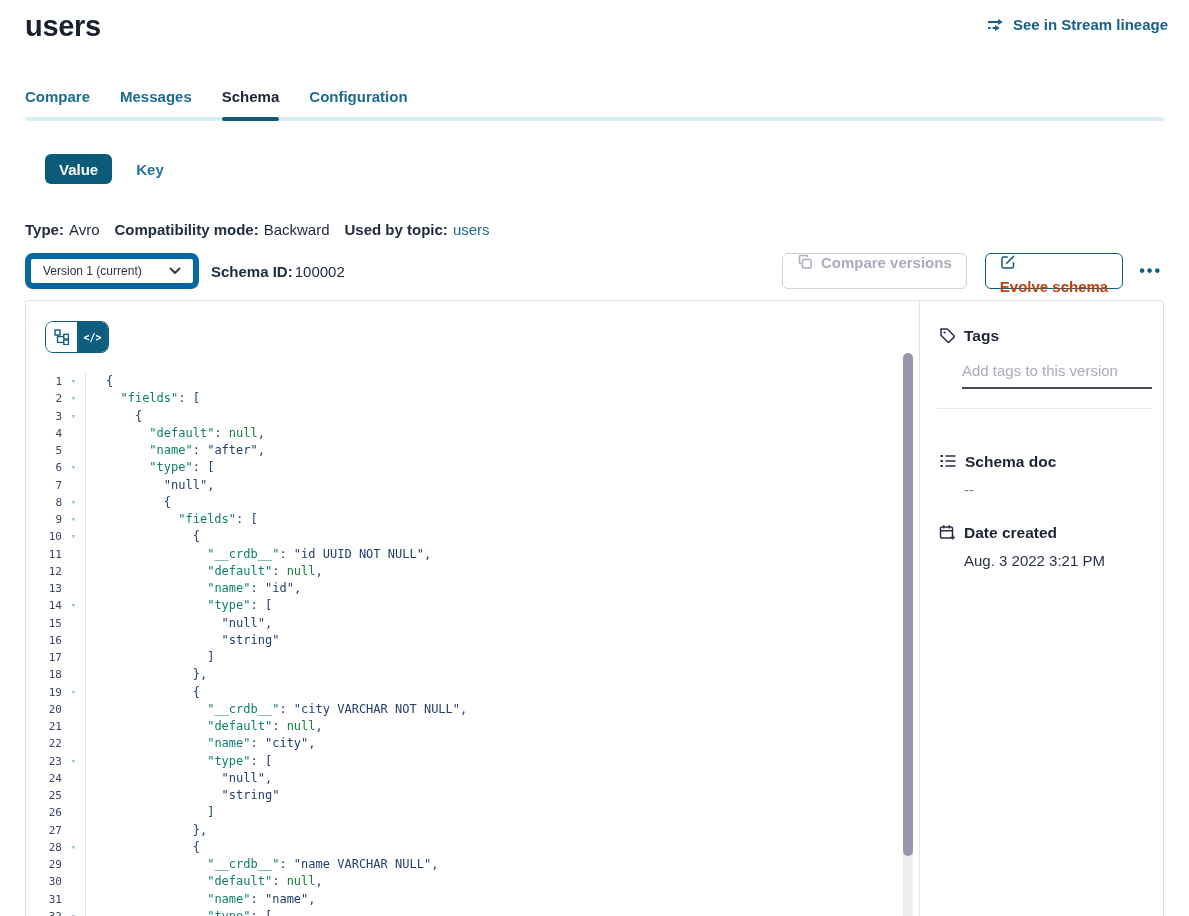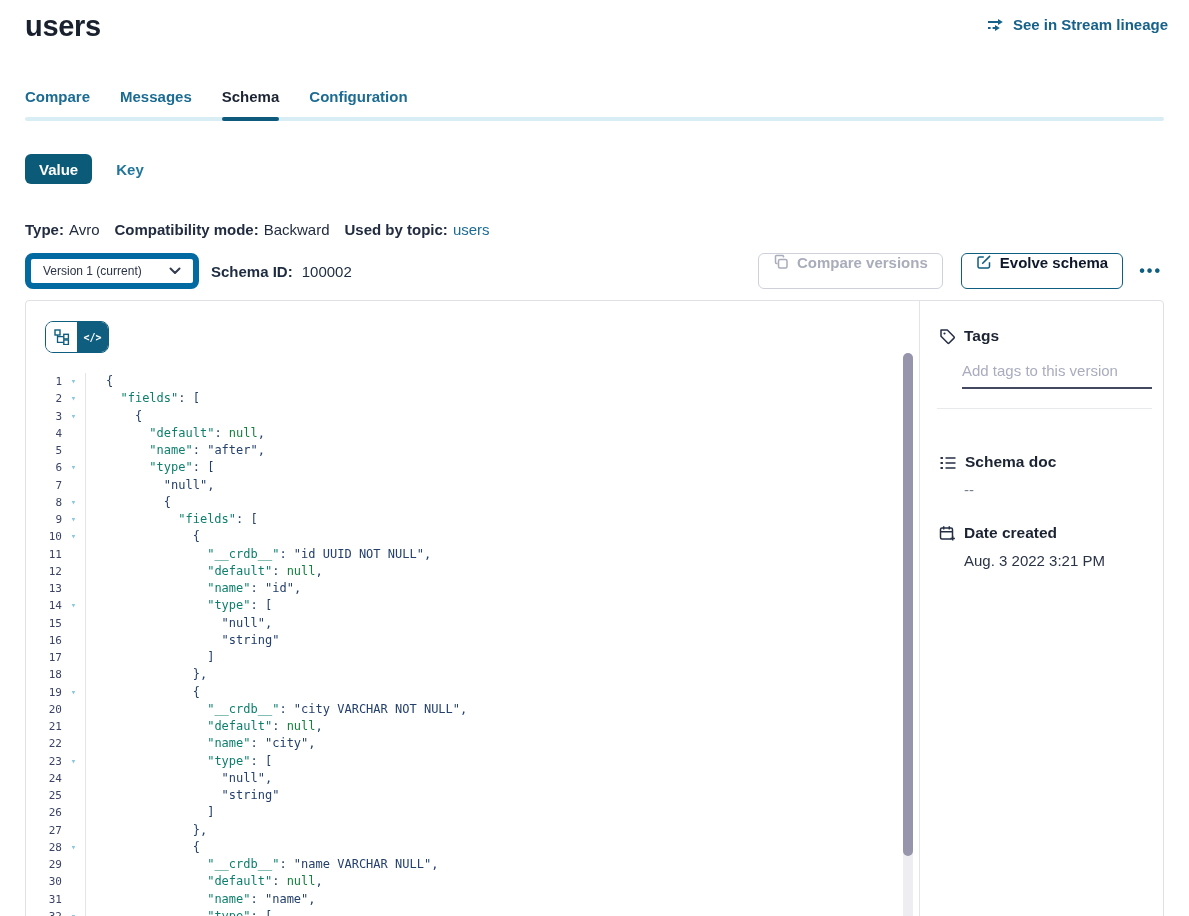--- a/index.html
+++ b/index.html
@@ -14,34 +14,34 @@
   .page-title{font-size:29px;font-weight:700;letter-spacing:-0.3px;color:#1a212e;margin:0;line-height:36px;}
   .lineage-link{display:flex;align-items:center;gap:7px;color:#16618a;font-size:15px;font-weight:700;margin-top:8px;cursor:pointer;}
   
   .tabs{position:absolute;left:25px;top:88px;width:1139px;height:33px;display:flex;gap:30px;}
   .tabs::after{content:"";position:absolute;left:0;right:0;bottom:0;height:4px;background:#d9edf5;border-radius:2px;}
   .tab{position:relative;height:100%;font-size:15px;font-weight:600;color:#1b6b92;cursor:pointer;z-index:1;}
   .tab.active{color:#1c2433;}
   .tab.active::after{content:"";position:absolute;left:0;right:0;bottom:0;height:4px;background:#0e5a7c;border-radius:2px;}
   
   .kv-row{position:absolute;left:25px;top:154px;display:flex;align-items:center;gap:24px;}
-  .value-btn{height:30px;padding:0 14px;background:#0b5a78;color:#fff;border:none;border-radius:6px;font-size:15px;font-weight:600;font-family:inherit;cursor:pointer;}
+  .value-btn{height:30px;padding:0 14px;background:#0b5a78;color:#fff;border:none;border-radius:6px;font-size:15px;font-weight:600;font-family:inherit;cursor:pointer;margin-left:20px;}
   .key-btn{background:none;border:none;color:#21759c;font-size:15px;font-weight:600;font-family:inherit;cursor:pointer;padding:0;}
   
   .meta-row{position:absolute;left:25px;top:221px;display:flex;gap:15px;font-size:15px;color:#222c40;}
   .meta-item{display:flex;gap:5px;}
   .meta-label{font-weight:700;}
   .meta-link{color:#1b6b92;cursor:pointer;}
   
   .version-row{position:absolute;left:25px;top:253px;width:1139px;display:flex;align-items:center;}
   .select{width:174px;height:36px;box-sizing:border-box;border:6px solid #0369a1;border-radius:8px;display:flex;align-items:center;justify-content:space-between;padding:0 12px;font-size:12px;color:#2b3347;background:#fff;cursor:pointer;}
-  .schema-id{margin-left:12px;font-size:15px;display:flex;gap:9px;}
+  .schema-id{margin-left:12px;font-size:15px;display:flex;gap:2px;}
   .btn{height:36px;display:flex;align-items:flex-start;gap:8px;border-radius:6px;font-size:15px;font-weight:600;padding:0 14px;background:#fff;font-family:inherit;cursor:pointer;}
   .btn.disabled{border:1px solid #ced1da;color:#a9adbb;cursor:default;}
-  .btn.outline{border:1px solid #0f5e80;color:#0f172a;}
+  .btn.outline{border:1px solid #0f5e80;color:#c2410c;flex-direction:column;}
   .right-actions{margin-left:auto;display:flex;align-items:center;gap:18px;}
   .more-btn{border:none;background:none;color:#0f5e80;font-size:16px;font-weight:700;letter-spacing:2px;padding:0 2px;margin-left:-4px;cursor:pointer;}
   
   .panel{position:absolute;left:25px;top:300px;width:1139px;height:680px;border:1px solid #dfe1e6;border-radius:4px;box-sizing:border-box;display:flex;background:#fff;}
   .code-pane{width:893px;flex:0 0 893px;position:relative;box-sizing:border-box;}
   
   .view-toggle{position:absolute;left:19px;top:20px;display:flex;border:1px solid #0f5e80;border-radius:8px;overflow:hidden;height:32px;box-sizing:border-box;}
   .vt-btn{width:31px;display:flex;align-items:center;justify-content:center;cursor:pointer;}
   .vt-tree{background:#fff;color:#0f5e80;}
   .vt-code{background:#0f5e80;color:#fff;font-size:10px;font-weight:700;font-family:"DejaVu Sans Mono",monospace;}
@@ -54,21 +54,21 @@
   .code-text{padding-left:20px;font-size:12px;white-space:pre;color:#24406d;}
   .tk-k{color:#0d7f6c;}
   .tk-v{color:#24406d;}
   .tk-x{color:#15803d;}
   .tk-p{color:#24406d;}
   
   .scrollbar{position:absolute;right:6px;top:52px;bottom:0;width:10px;background:#ededf2;border-radius:6px;}
   .scroll-thumb{position:absolute;left:0;top:0;width:10px;height:503px;background:#9795ab;border-radius:6px;cursor:pointer;}
   
   .sidebar{flex:1;border-left:1px solid #e3e4e8;box-sizing:border-box;padding:26px 0 0 19px;}
-  .sb-header{display:flex;align-items:flex-end;gap:8px;color:#252e44;}
+  .sb-header{display:flex;align-items:flex-start;gap:8px;color:#252e44;}
   .sb-title{font-size:15.5px;font-weight:700;color:#1c2433;}
   .tags-input{display:block;margin:17px 0 8px 23px;width:190px;border:none;border-bottom:2px solid #434960;padding:0 0 8px 0;font-size:15px;color:#2b3347;outline:none;font-family:inherit;background:transparent;}
   .tags-input::placeholder{color:#a9acbe;}
   .sb-divider{margin:19px 0 0 -2px;width:215px;height:1px;background:#e8e9ed;}
   .sb-sec2{margin-top:44px;}
   .sb-sec3{margin-top:26px;}
   .sb-value{margin:10px 0 0 25px;font-size:15px;color:#2b3347;}
   .sb-value.muted{color:#7d8293;}
   svg{display:block;}
 </style>

